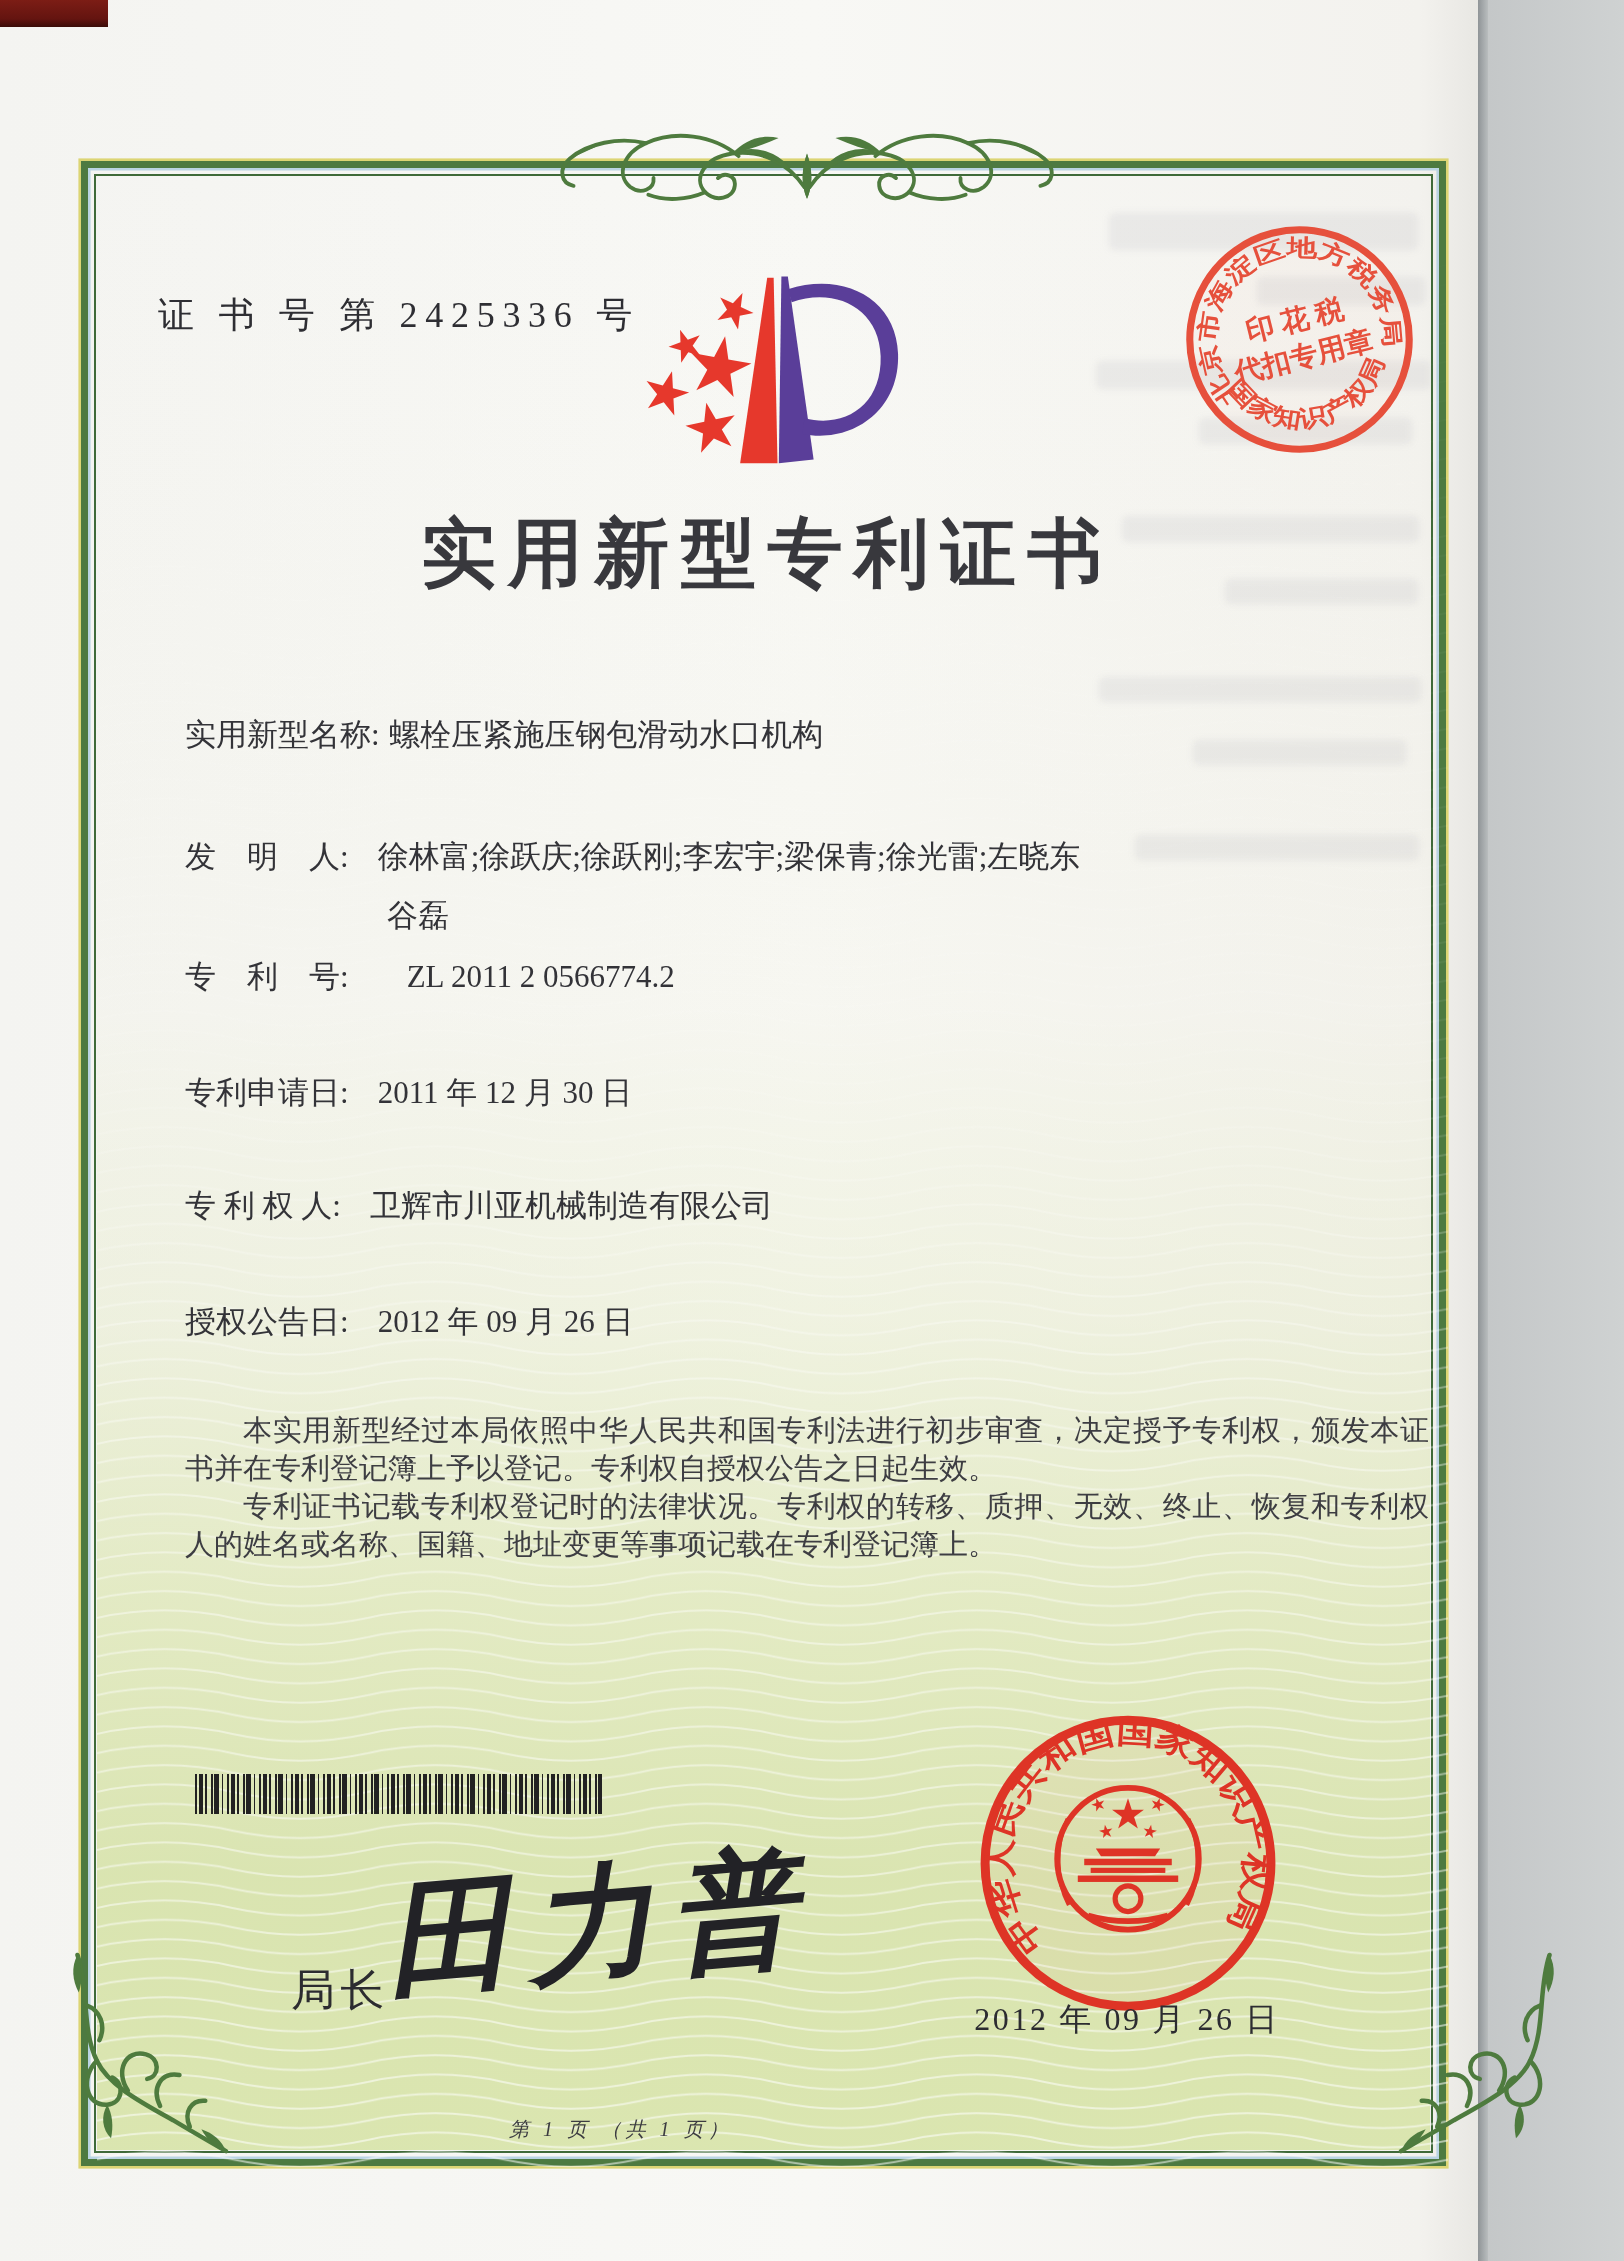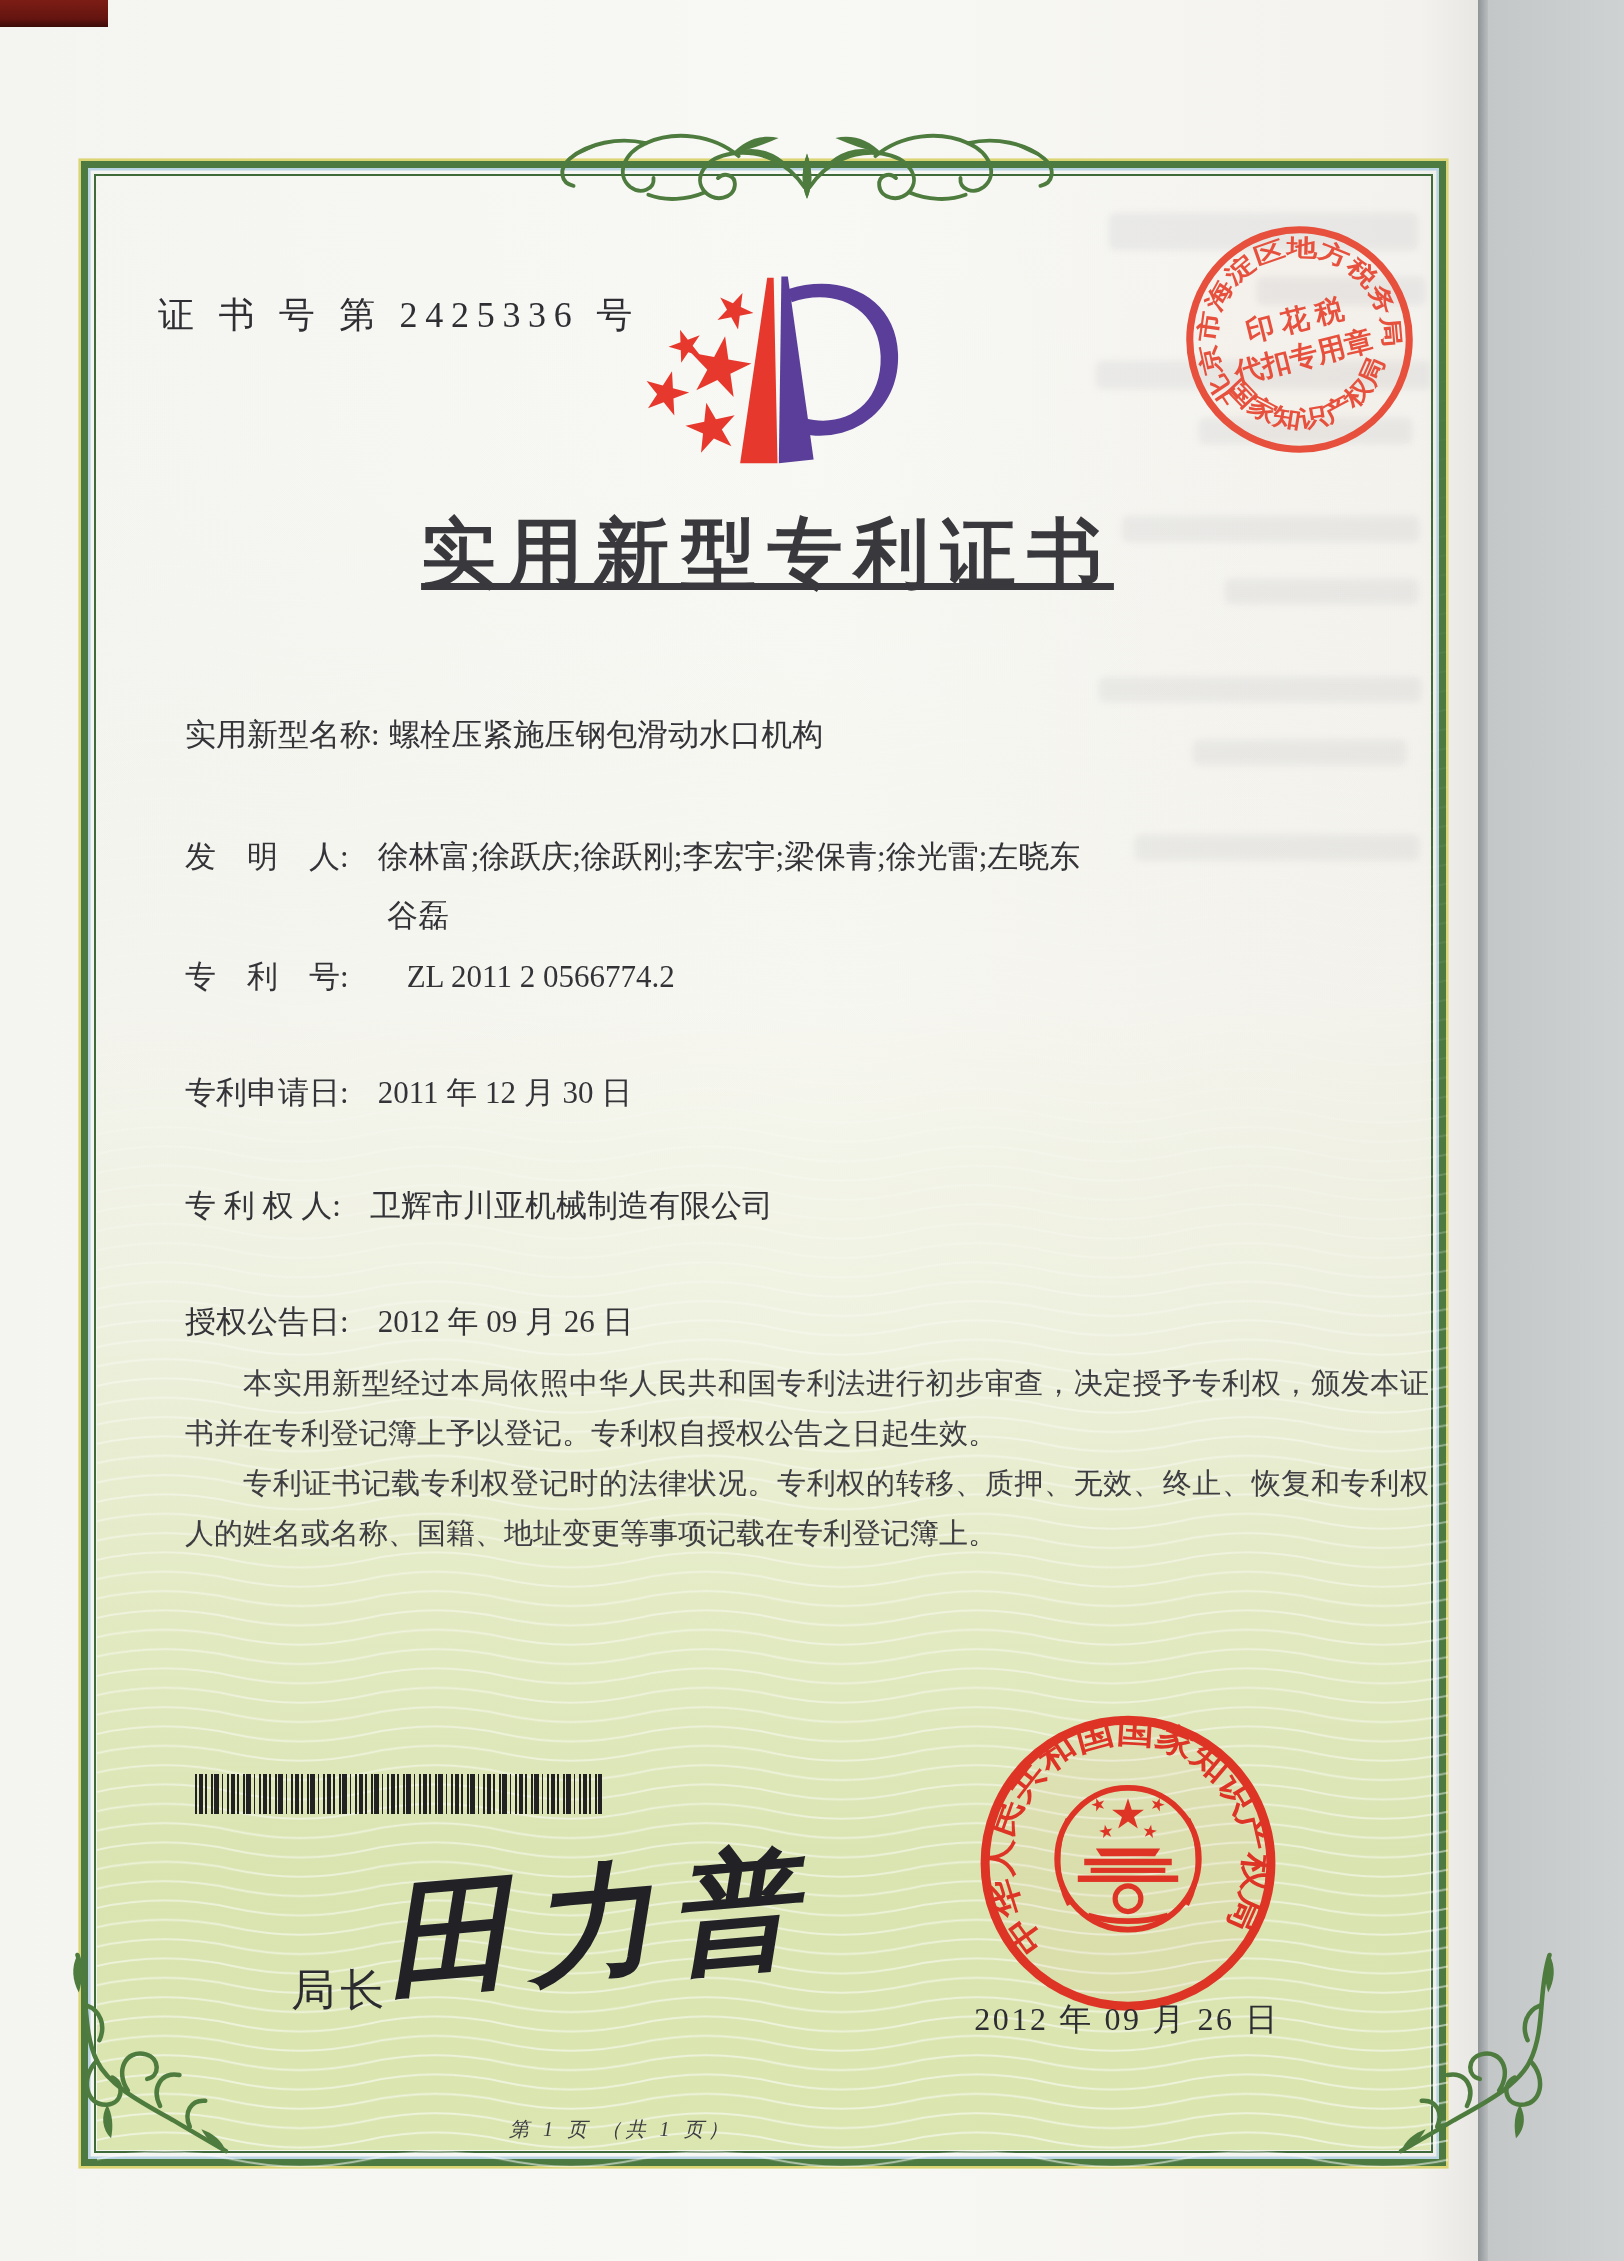--- a/index.html
+++ b/index.html
@@ -25,27 +25,27 @@
           rgba(240,240,222,0.18) 42%,
           rgba(228,234,196,0.42) 58%,
           rgba(220,230,178,0.72) 72%,
           rgba(214,226,168,0.88) 86%,
           rgba(216,228,170,0.92) 100%);}
   .waves{position:absolute;inset:9px;opacity:.6;}
   .ghost{position:absolute;background:rgba(125,131,148,0.10);filter:blur(3.9px);border-radius:5.2px;}
   
   .certno{position:absolute;left:158px;top:291px;font-size:36px;letter-spacing:7.7px;color:#2e2e33;}
   .title{position:absolute;left:97px;width:1341px;top:504px;text-align:center;
-         font-size:75px;font-weight:bold;letter-spacing:11.6px;color:#38383d;text-decoration:underline;}
+         font-size:75px;font-weight:bold;letter-spacing:11.6px;color:#38383d;}
   .row{position:absolute;left:185px;font-size:31px;color:#333338;white-space:nowrap;}
   .row .val{margin-left:29px;}
   .row .val-tight{margin-left:9.7px;}
   .row .val-wide{margin-left:58px;}
-  .paras{position:absolute;left:185px;top:1358px;width:1244px;
-         font-size:29px;line-height:50px;color:#3d3d42;text-align:justify;}
+  .paras{position:absolute;left:185px;top:1411px;width:1244px;
+         font-size:29px;line-height:38px;color:#3d3d42;text-align:justify;}
   .paras p{margin:0;text-indent:2em;}
   .barcode{position:absolute;left:195px;top:1774px;width:407px;height:40px;
     background:
       repeating-linear-gradient(90deg,
         #222 0 1.9px, rgba(0,0,0,0) 1.9px 3.9px,
         #222 3.9px 8.4px, rgba(0,0,0,0) 8.4px 10.3px,
         #222 10.3px 11.6px, rgba(0,0,0,0) 11.6px 16px,
         #222 16px 18px, rgba(0,0,0,0) 18px 19.3px,
         #222 19.3px 24px, rgba(0,0,0,0) 24px 27px,
         #222 27px 28px, rgba(0,0,0,0) 28px 32px);}

